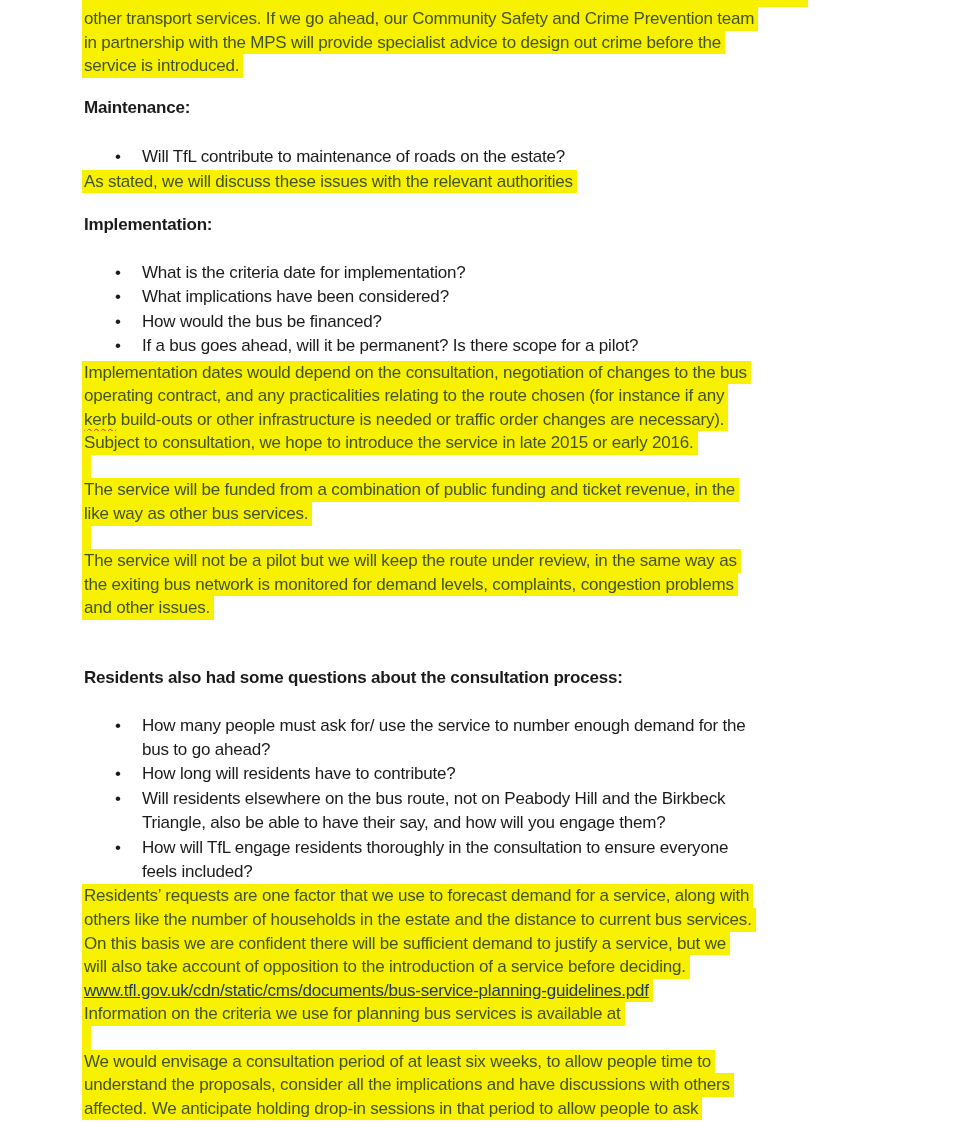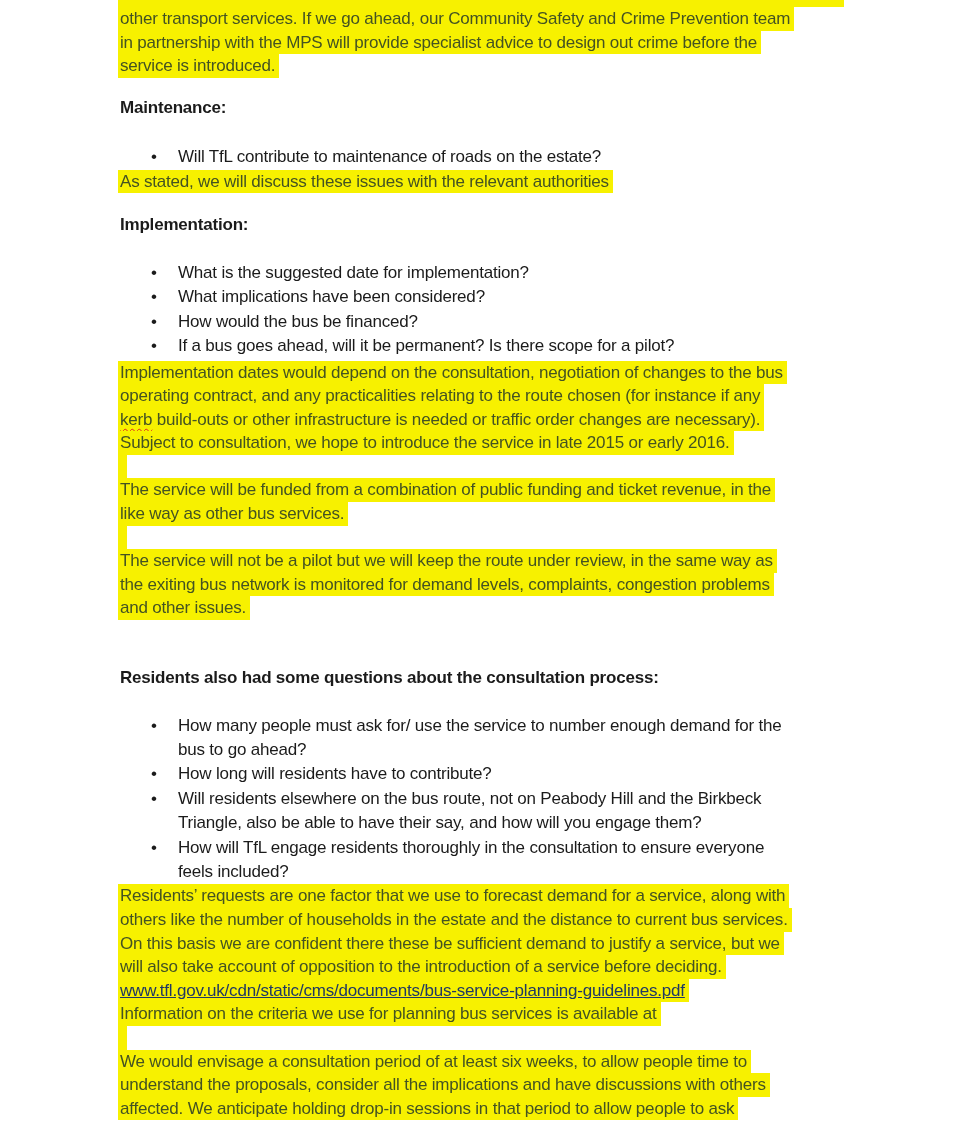--- a/index.html
+++ b/index.html
@@ -14,21 +14,21 @@
   html, body {
     margin: 0; padding: 0;
     width: 960px; height: 1123px;
     background: var(--pagebg);
     font-family: "Liberation Sans", sans-serif;
     color: var(--body);
     overflow: hidden;
   }
   .page {
     width: 960px; height: 796px;
-    padding: 0 110px 0 120px;
+    padding: 0 110px 0 84px;
   }
   .doc {
     font-size: 17px;
     letter-spacing: -0.2px;
   }
   .line {
     height: 23.6px;
     line-height: 23.6px;
     white-space: pre;
   }
@@ -99,21 +99,21 @@
       </div>
       <div class="heading" style="margin-top: 18px;">Maintenance:</div>
       <div class="bullets" style="margin-top: 26px;">
         <div class="bullet-line"><span class="dot">•</span><span>Will TfL contribute to maintenance of roads on the estate?</span></div>
       </div>
       <div>
         <div class="line"><span class="hl"><span>As stated, we will discuss these issues with the relevant authorities</span></span></div>
       </div>
       <div class="heading" style="margin-top: 20px;">Implementation:</div>
       <div class="bullets" style="margin-top: 24px;">
-        <div class="bullet-line"><span class="dot">•</span><span>What is the suggested date for implementation?</span></div>
+        <div class="bullet-line"><span class="dot">•</span><span>What is the criteria date for implementation?</span></div>
         <div class="bullet-line"><span class="dot">•</span><span>What implications have been considered?</span></div>
         <div class="bullet-line"><span class="dot">•</span><span>How would the bus be financed?</span></div>
         <div class="bullet-line"><span class="dot">•</span><span>If a bus goes ahead, will it be permanent? Is there scope for a pilot?</span></div>
       </div>
       <div style="margin-top: 2px;">
         <div class="line"><span class="hl"><span>Implementation dates would depend on the consultation, negotiation of changes to the bus</span></span></div>
         <div class="line"><span class="hl"><span>operating contract, and any practicalities relating to the route chosen (for instance if any</span></span></div>
         <div class="line"><span class="hl"><span class="spell">kerb</span><span> build-outs or other infrastructure is needed or traffic order changes are necessary).</span></span></div>
         <div class="line"><span class="hl"><span>Subject to consultation, we hope to introduce the service in late 2015 or early 2016.</span></span></div>
       </div>
@@ -134,21 +134,21 @@
         <div class="bullet-line"><span>bus to go ahead?</span></div>
         <div class="bullet-line"><span class="dot">•</span><span>How long will residents have to contribute?</span></div>
         <div class="bullet-line"><span class="dot">•</span><span>Will residents elsewhere on the bus route, not on Peabody Hill and the Birkbeck</span></div>
         <div class="bullet-line"><span>Triangle, also be able to have their say, and how will you engage them?</span></div>
         <div class="bullet-line"><span class="dot">•</span><span>How will TfL engage residents thoroughly in the consultation to ensure everyone</span></div>
         <div class="bullet-line"><span>feels included?</span></div>
       </div>
       <div>
         <div class="line"><span class="hl"><span>Residents’ requests are one factor that we use to forecast demand for a service, along with</span></span></div>
         <div class="line"><span class="hl"><span>others like the number of households in the estate and the distance to current bus services.</span></span></div>
-        <div class="line"><span class="hl"><span>On this basis we are confident there these be sufficient demand to justify a service, but we</span></span></div>
+        <div class="line"><span class="hl"><span>On this basis we are confident there will be sufficient demand to justify a service, but we</span></span></div>
         <div class="line"><span class="hl"><span>will also take account of opposition to the introduction of a service before deciding.</span></span></div>
         <div class="line"><span class="hl"><span class="link">www.tfl.gov.uk/cdn/static/cms/documents/bus-service-planning-guidelines.pdf</span></span></div>
         <div class="line"><span class="hl"><span>Information on the criteria we use for planning bus services is available at</span></span></div>
       </div>
       <div class="line"><span class="hl-sliver"></span></div>
       <div>
         <div class="line"><span class="hl"><span>We would envisage a consultation period of at least six weeks, to allow people time to</span></span></div>
         <div class="line"><span class="hl"><span>understand the proposals, consider all the implications and have discussions with others</span></span></div>
         <div class="line"><span class="hl"><span>affected. We anticipate holding drop-in sessions in that period to allow people to ask</span></span></div>
       </div>

